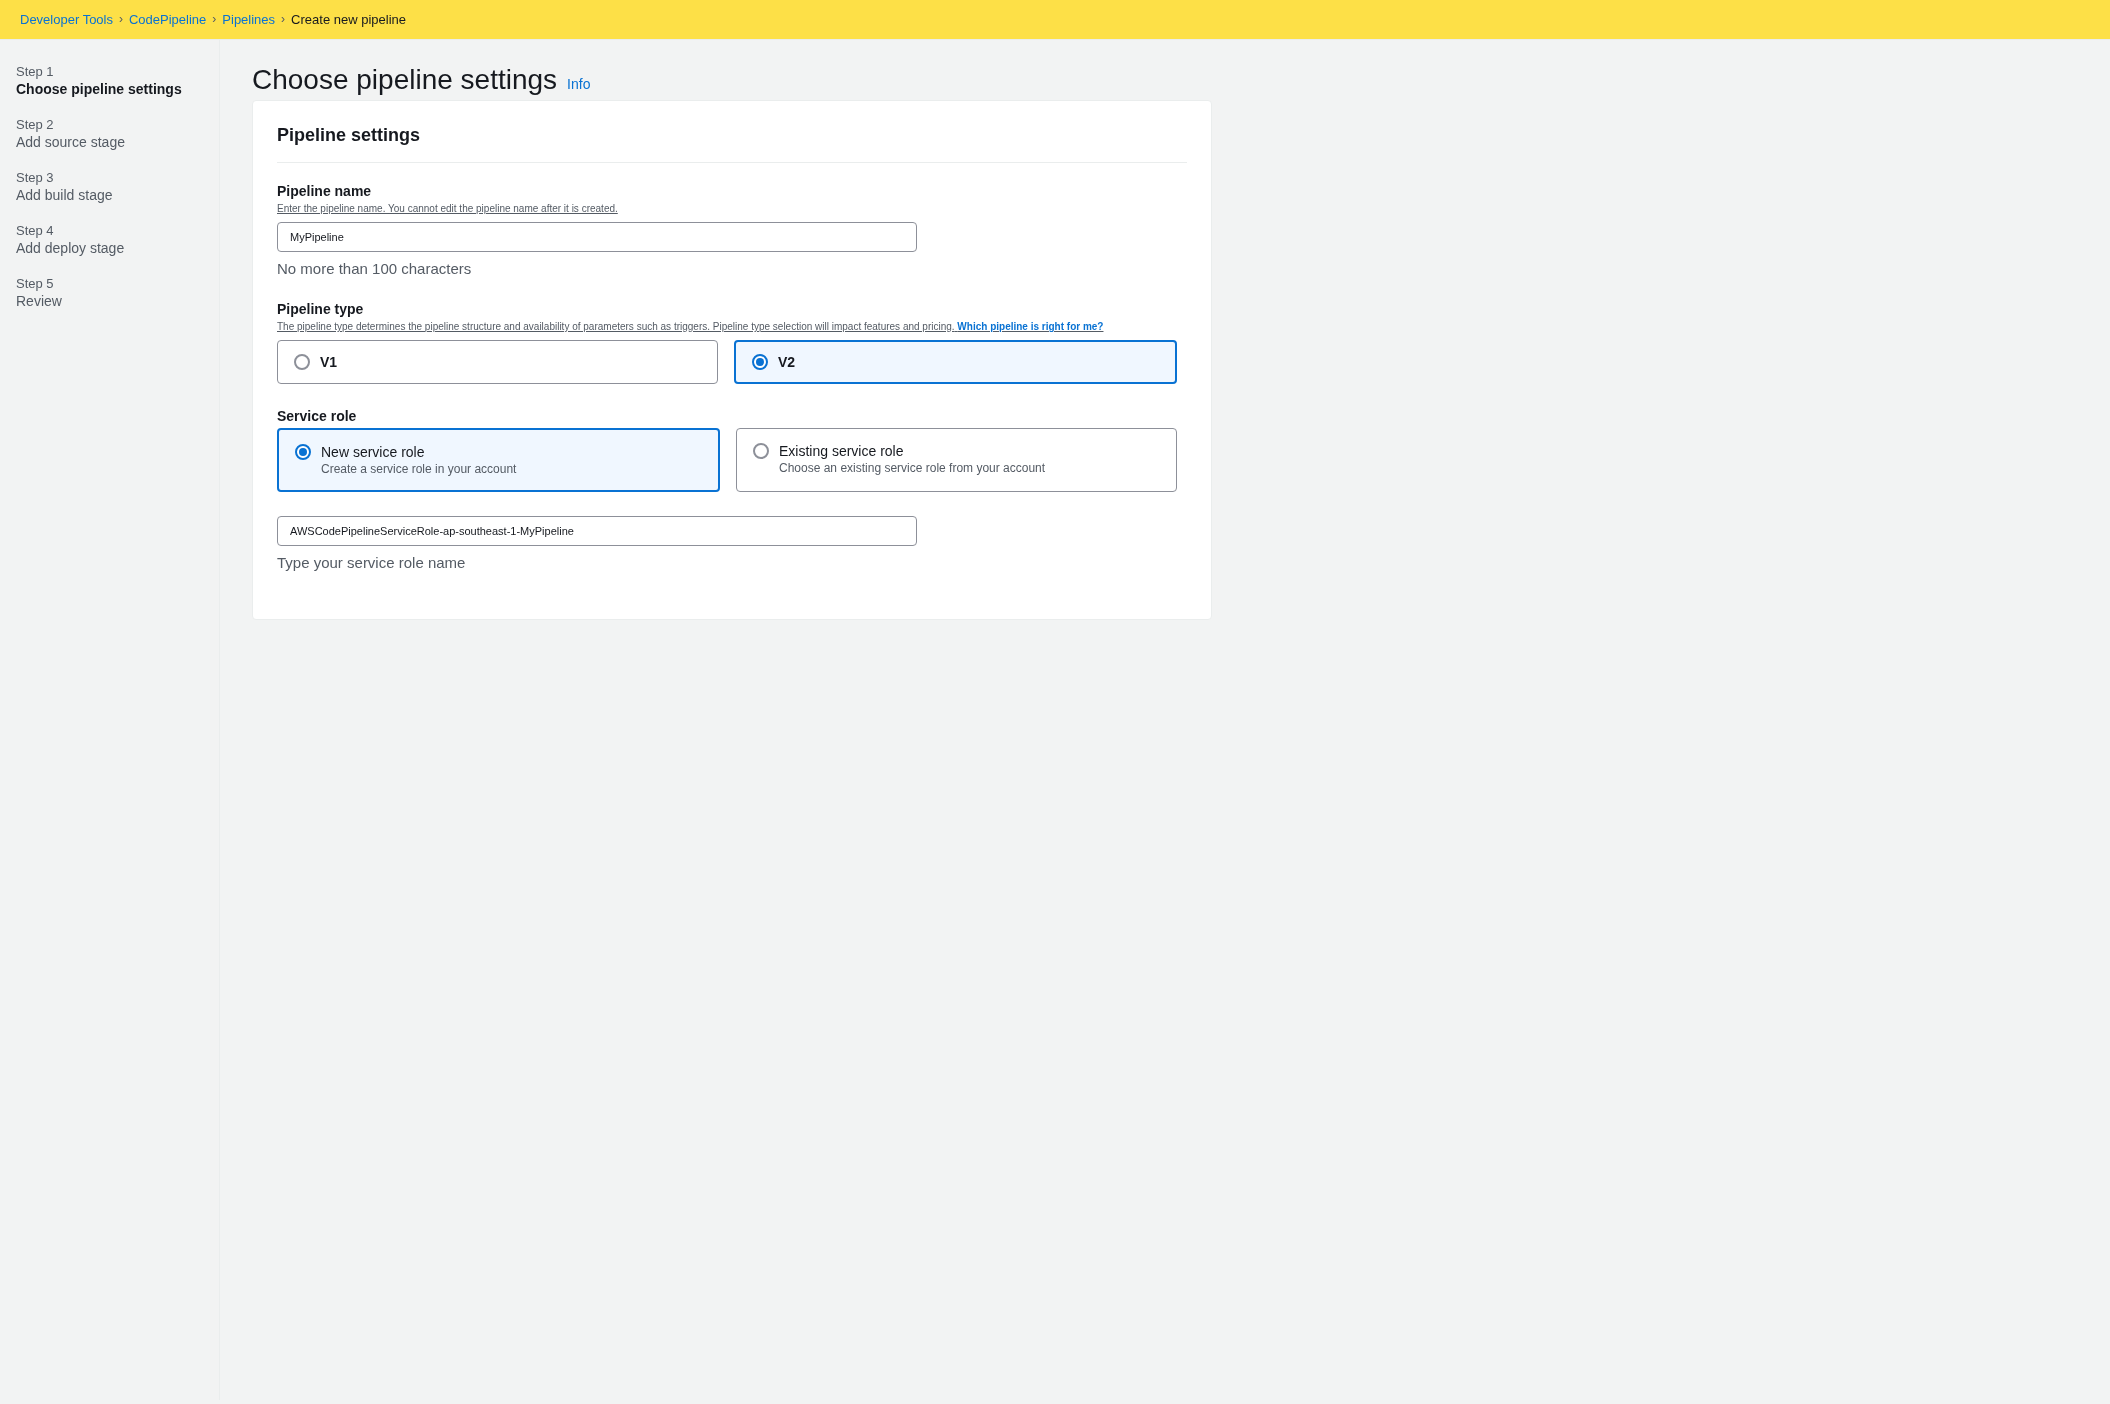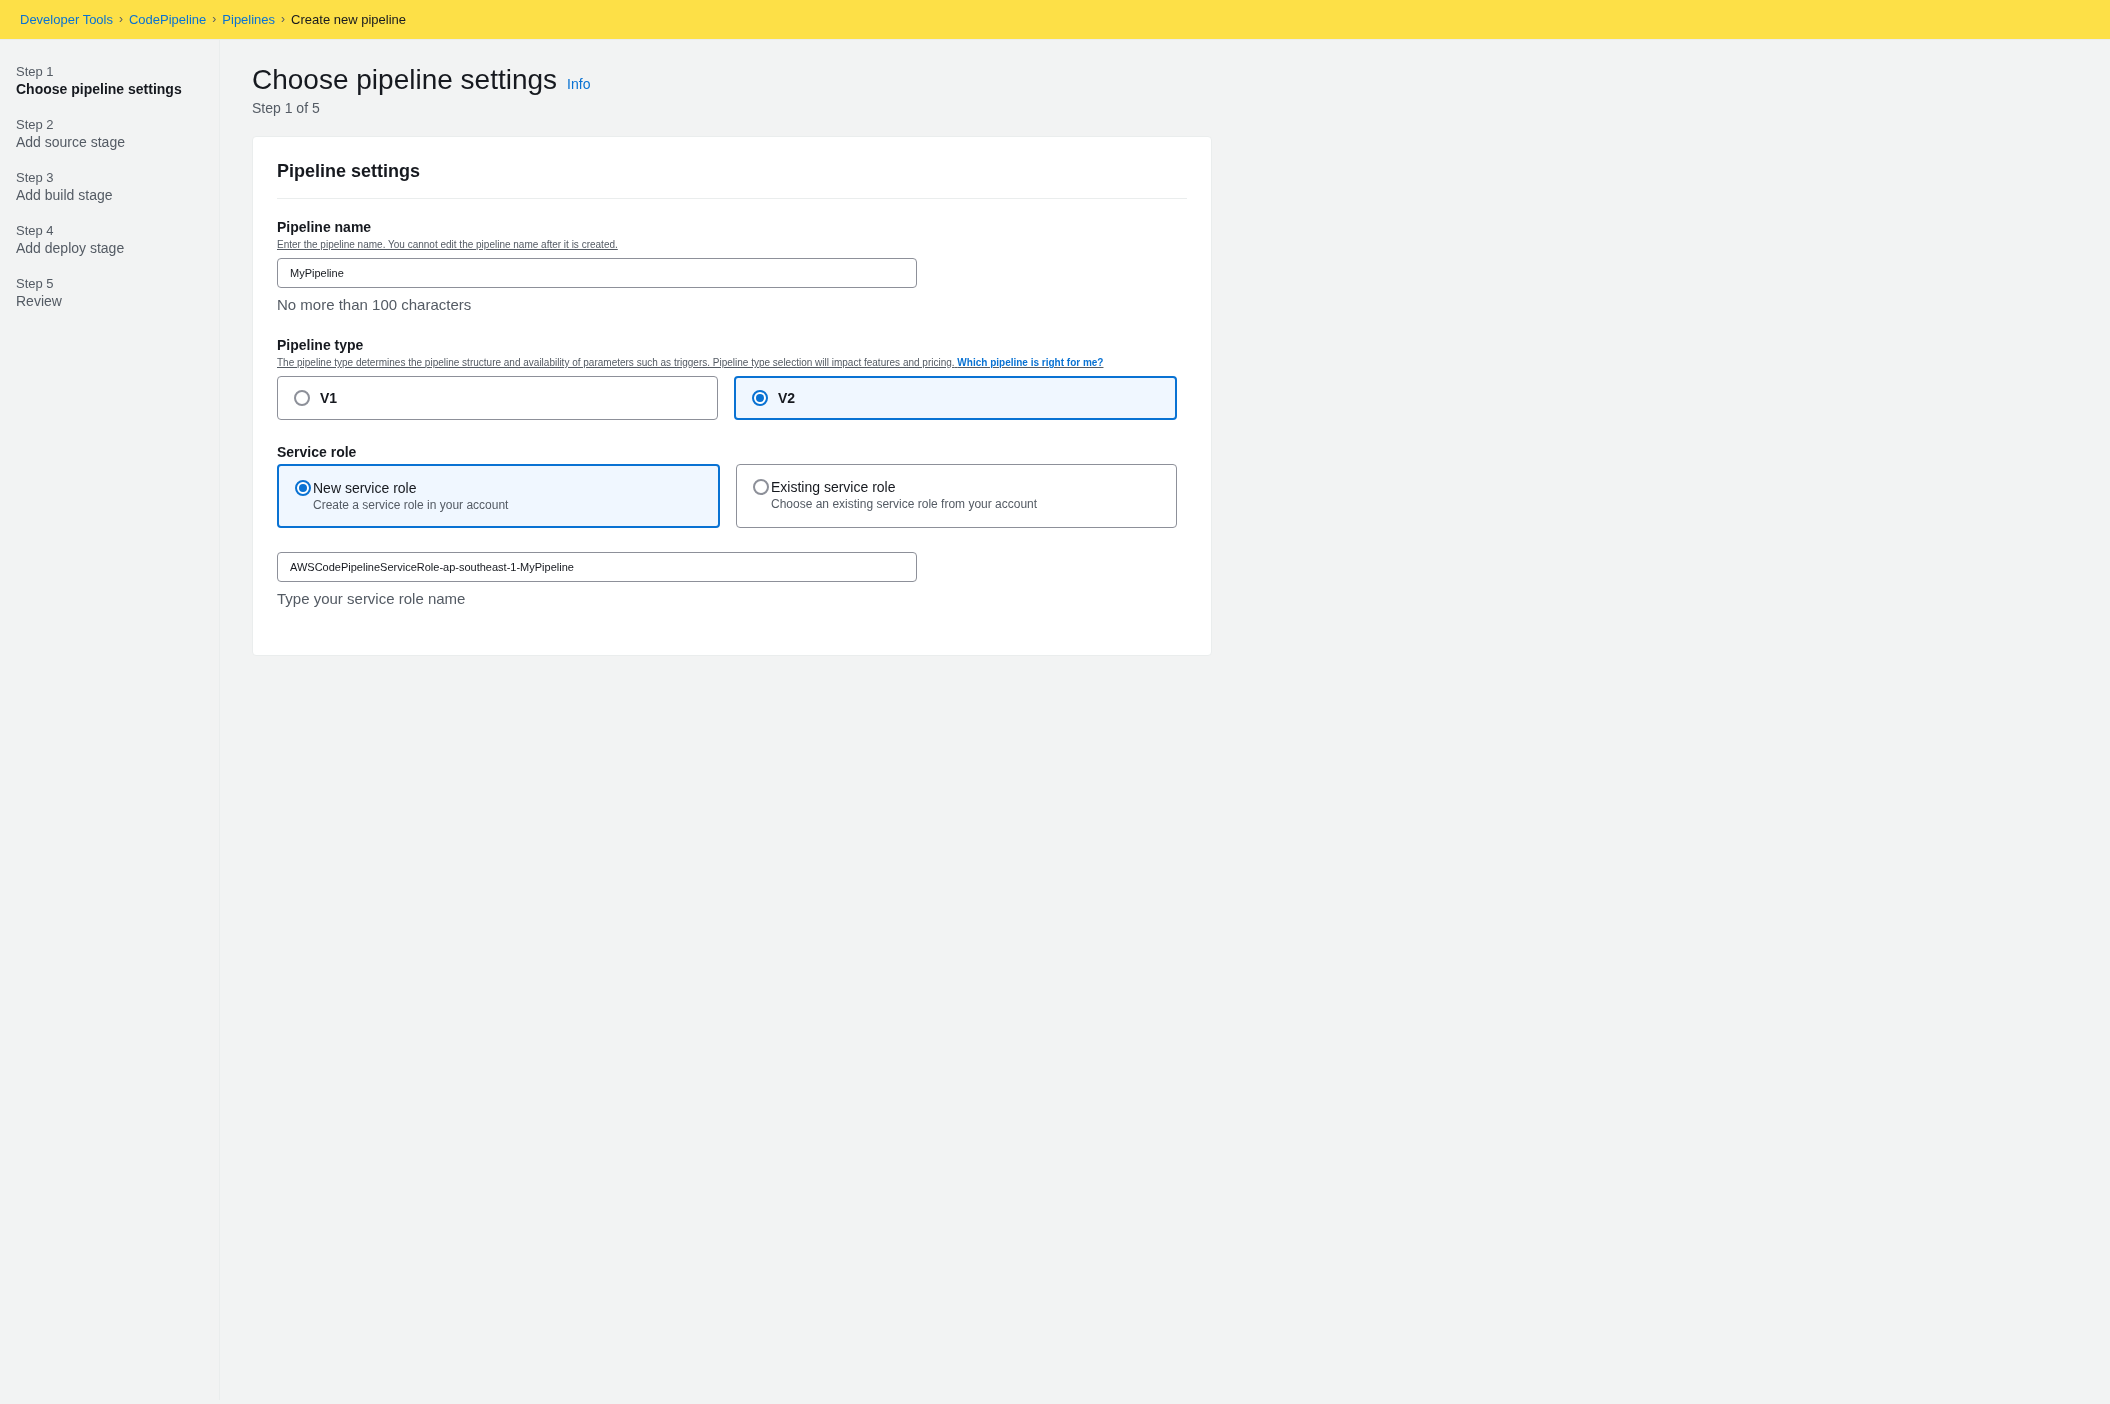--- a/index.html
+++ b/index.html
@@ -191,21 +191,21 @@
       gap: 16px;
       max-width: 900px;
     }
     .service-role-option {
       flex: 1;
       border: 1px solid #8d9099;
       border-radius: 4px;
       padding: 14px 16px;
       display: flex;
       align-items: flex-start;
-      gap: 2px;
+      gap: 10px;
       cursor: pointer;
       background: #fff;
     }
     .service-role-option.selected {
       border: 2px solid #0972d3;
       background: #f0f7ff;
     }
     .checkbox-row {
       display: flex;
       align-items: flex-start;
@@ -273,21 +273,20 @@
       <div class="sidebar-step-num">Step 5</div>
       <div class="sidebar-step-label">Review</div>
     </div>
   </nav>
 
   <main class="content">
     <div class="page-title-row">
       <h1 class="page-title">Choose pipeline settings</h1>
       <a href="#" class="info-link">Info</a>
     </div>
-    <div class="step-indicator">Step 1 of 5</div>
 
     <div class="panel">
       <div class="panel-title">Pipeline settings</div>
 
       <div class="form-section">
         <div class="field-label">Pipeline name</div>
         <div class="field-desc">Enter the pipeline name. You cannot edit the pipeline name after it is created.</div>
         <input type="text" class="text-input" value="MyPipeline" style="">
         <div class="char-limit">No more than 100 characters</div>
       </div>

